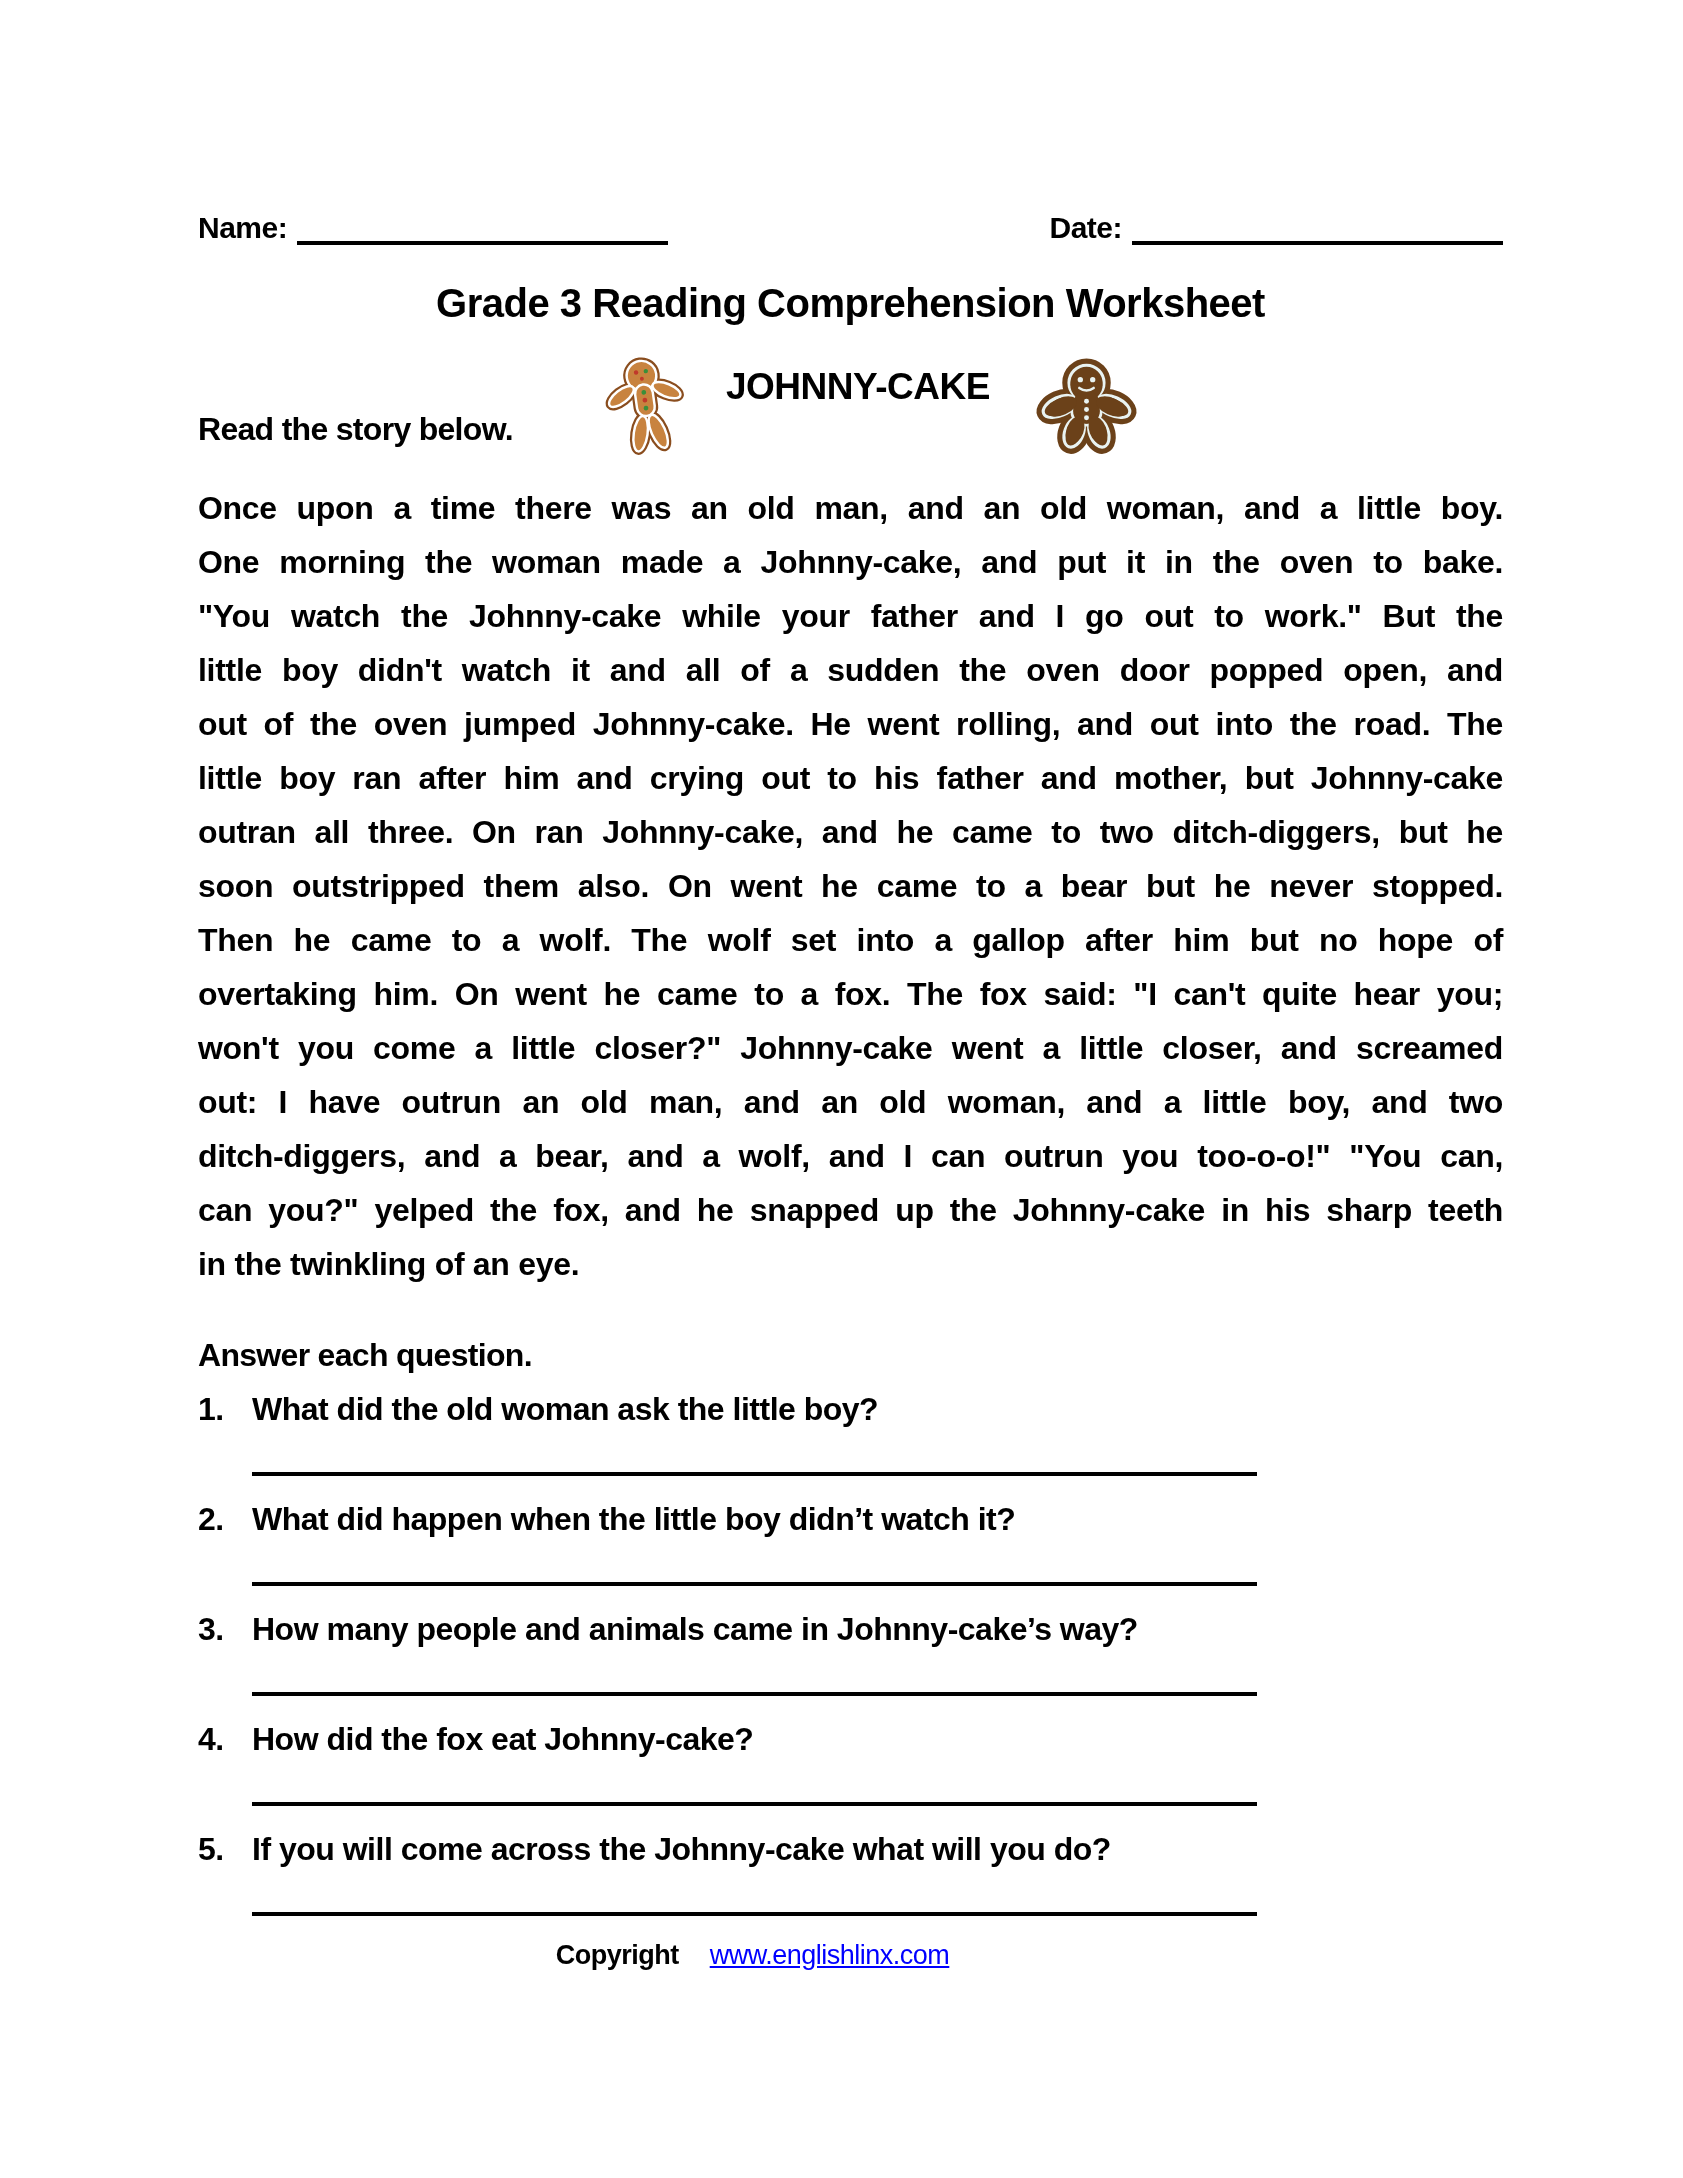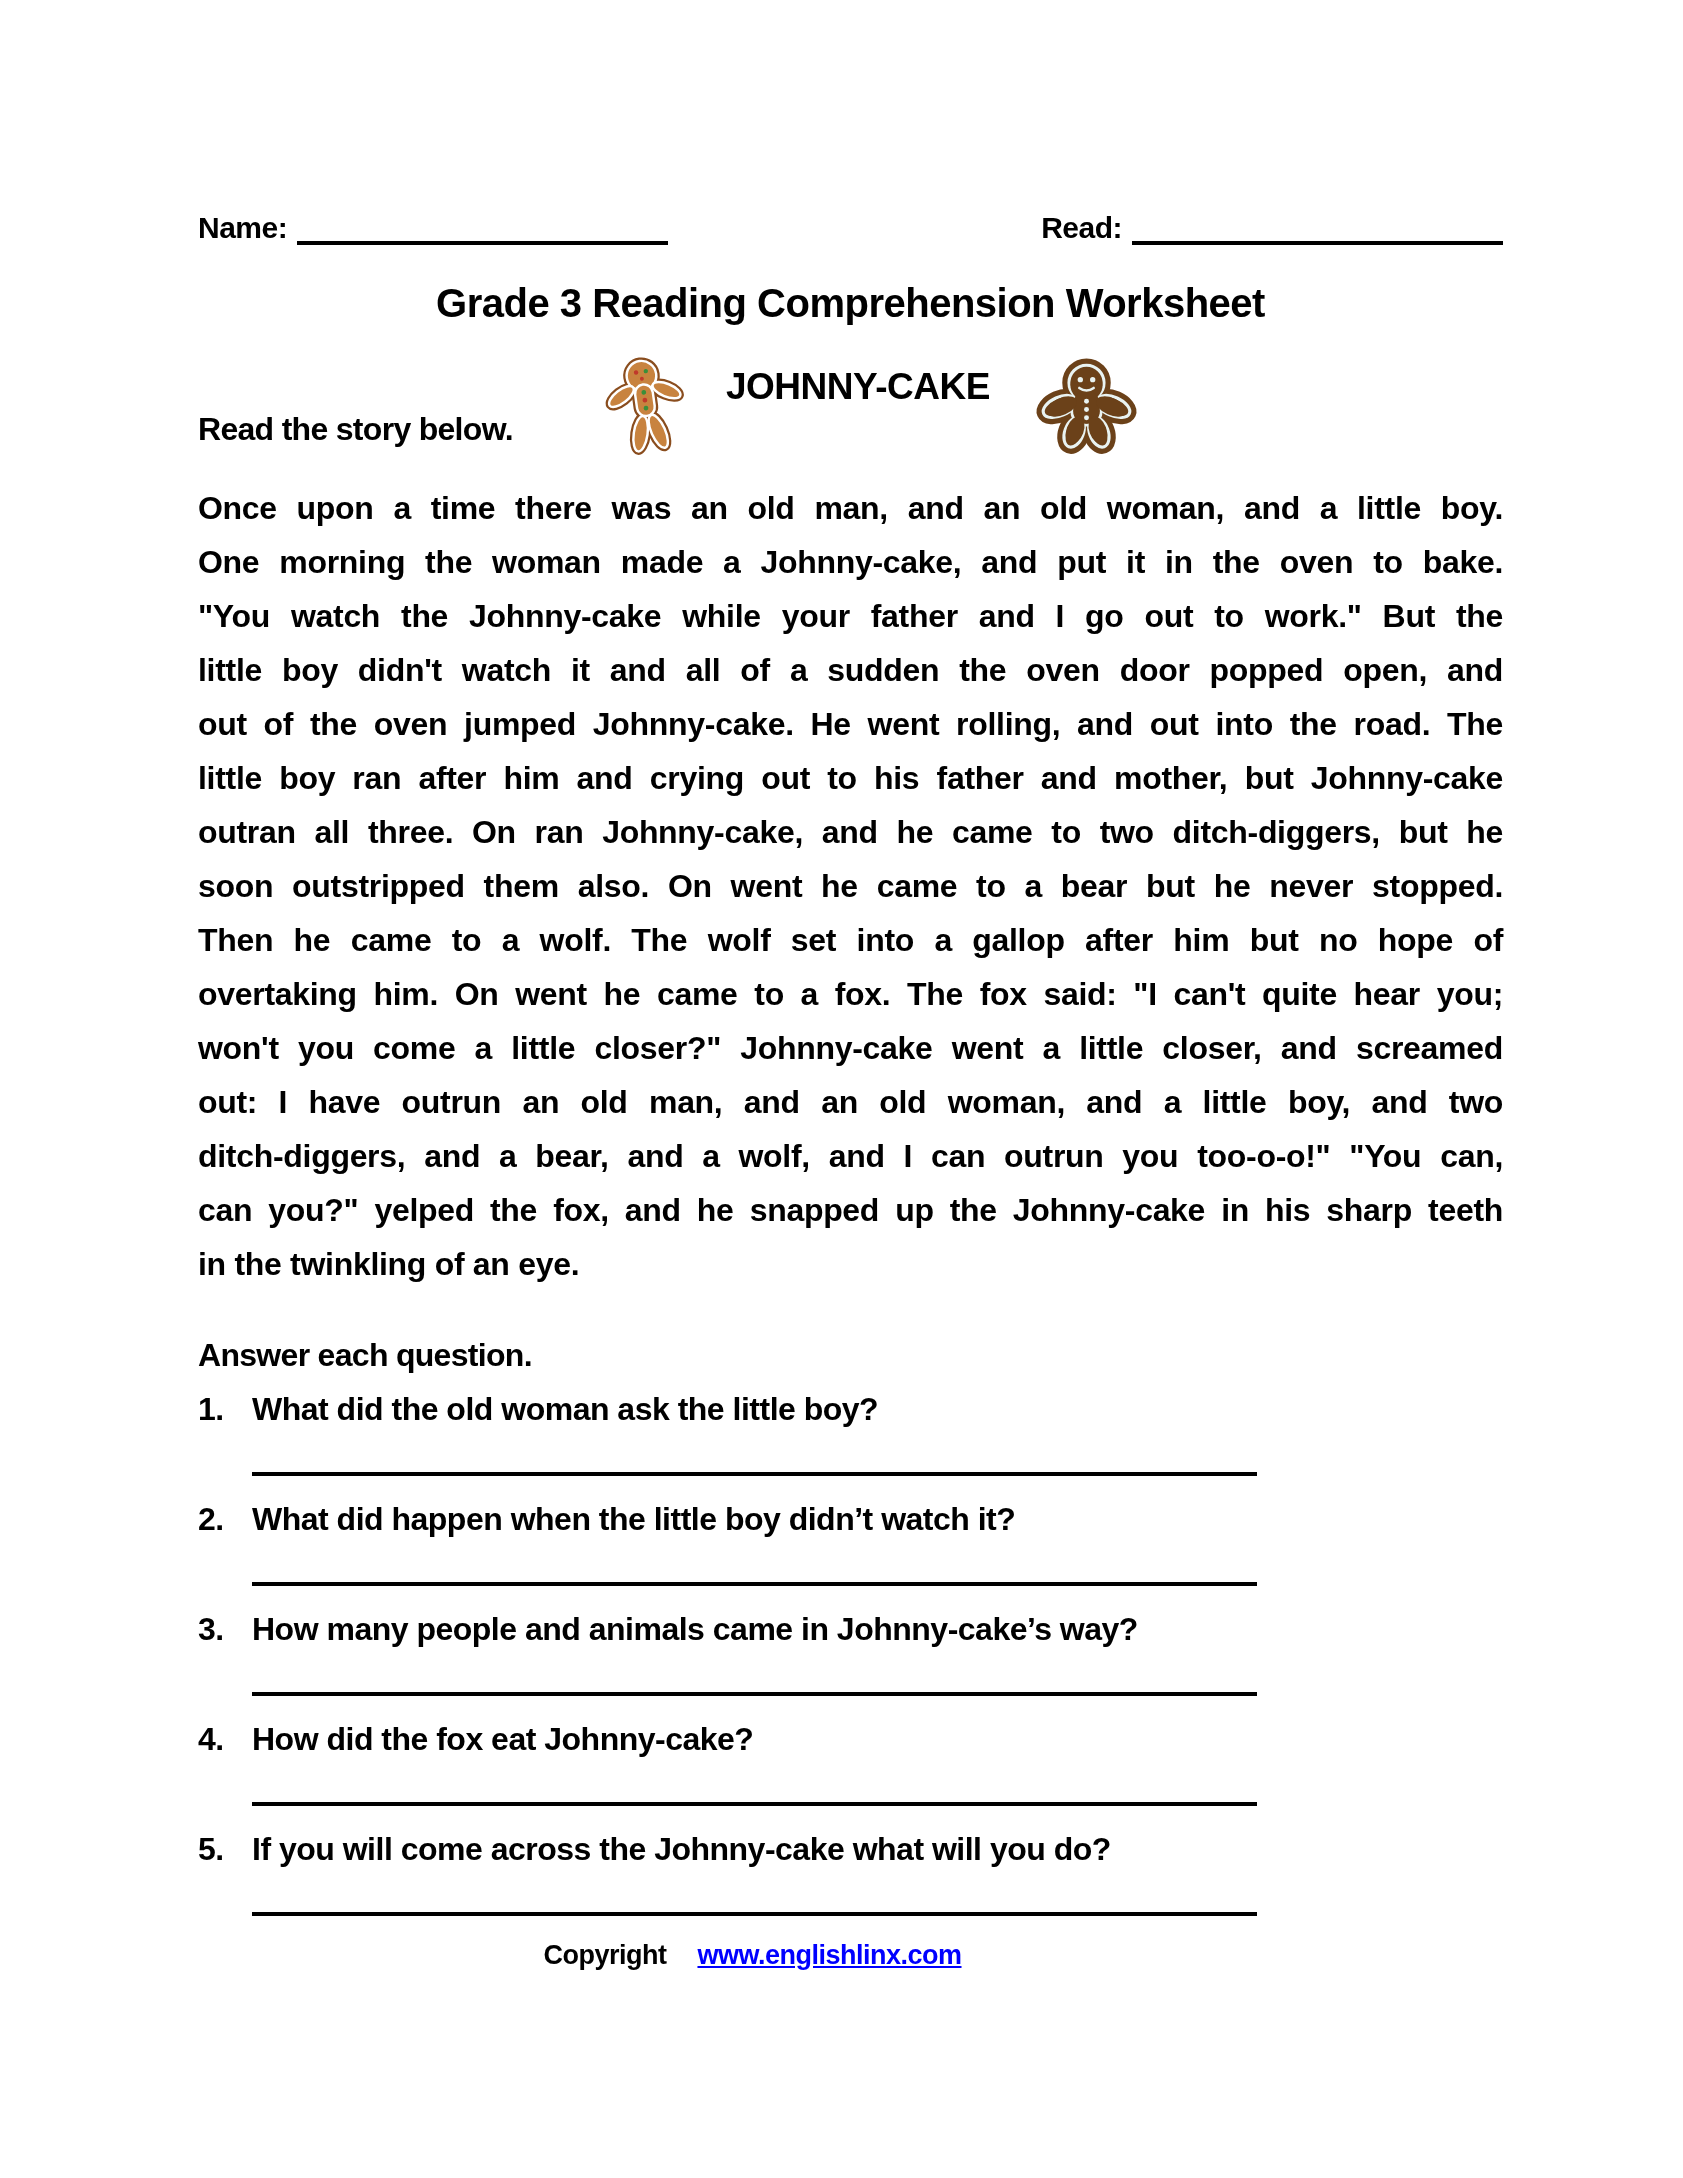--- a/index.html
+++ b/index.html
@@ -59,34 +59,34 @@
   .answer-line {
     height: 0; border-bottom: 4px solid #000;
     width: 1005px; margin: 44px 0 24px 54px;
   }
 
   
   .footer {
     margin-top: 4px; text-align: center; font-size: 27px; letter-spacing: -0.5px;
     width: 1109px; 
   }
-  .footer a { font-weight: bold; margin-left: 24px; }
+  .footer a { font-weight: normal; margin-left: 24px; }
 </style>
 </head>
 <body>
 
 <div class="page">
 
   <div class="header-row">
     <div class="fill-field">
       <span class="fill-label">Name:</span>
       <span class="fill-line"></span>
     </div>
     <div class="fill-field">
-      <span class="fill-label">Read:</span>
+      <span class="fill-label">Date:</span>
       <span class="fill-line"></span>
     </div>
   </div>
 
   <div class="title">Grade 3 Reading Comprehension Worksheet</div>
 
   <div class="subtitle-row">
     <span class="gman-left">
       <svg width="89" height="107" viewBox="0 0 90 105">
         <defs>

